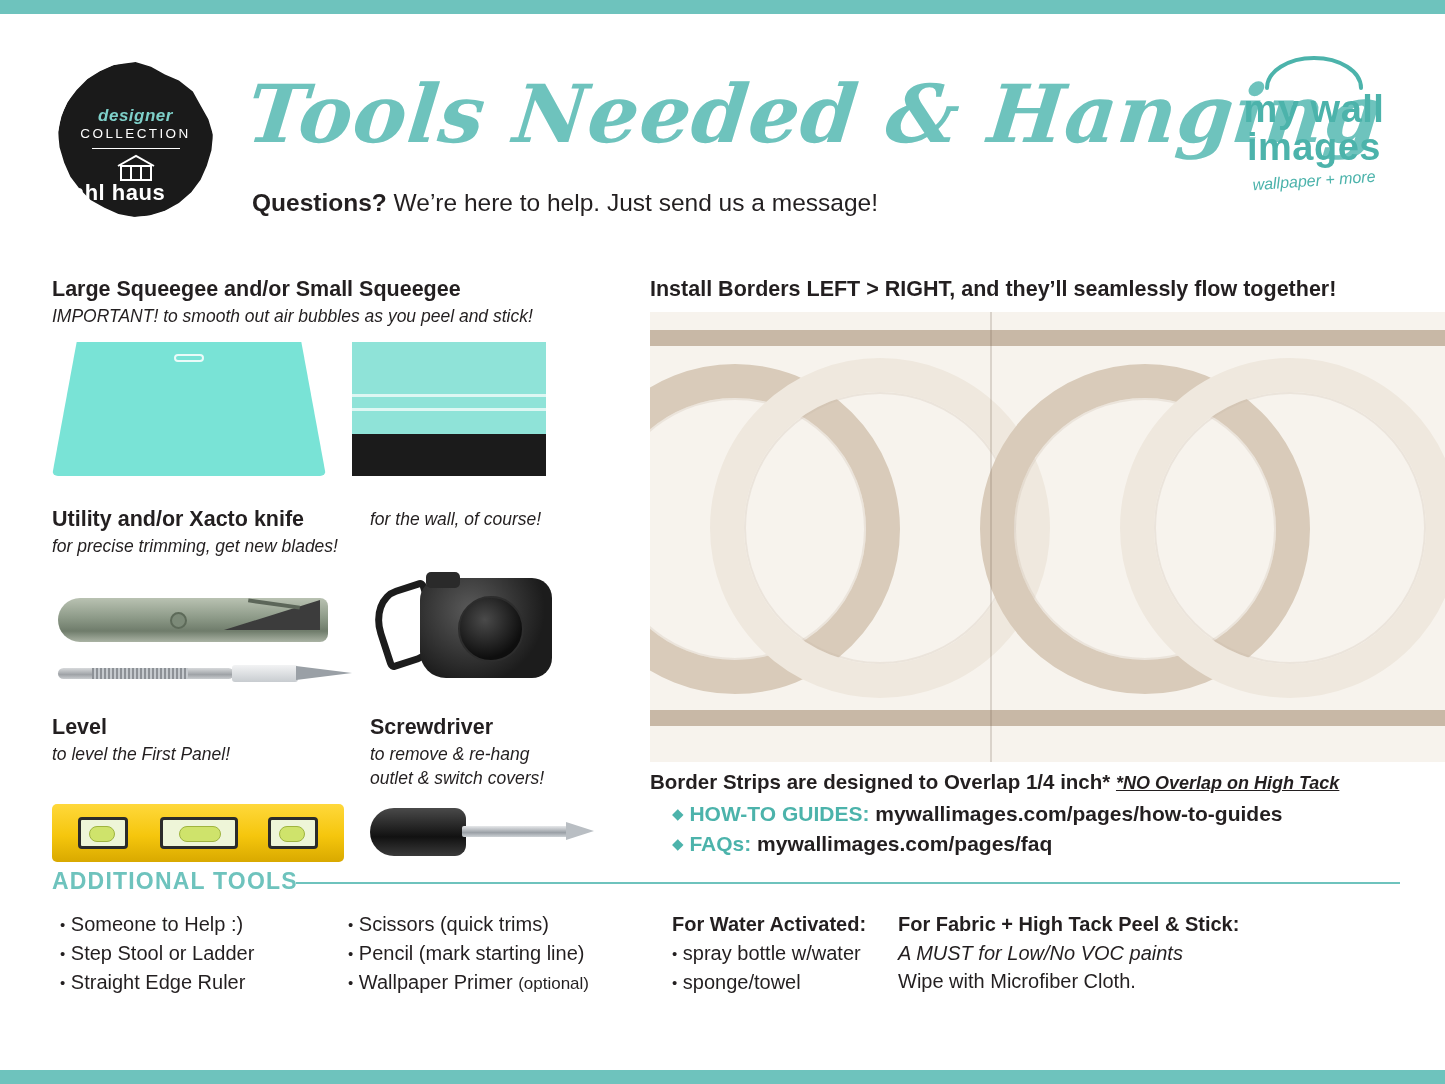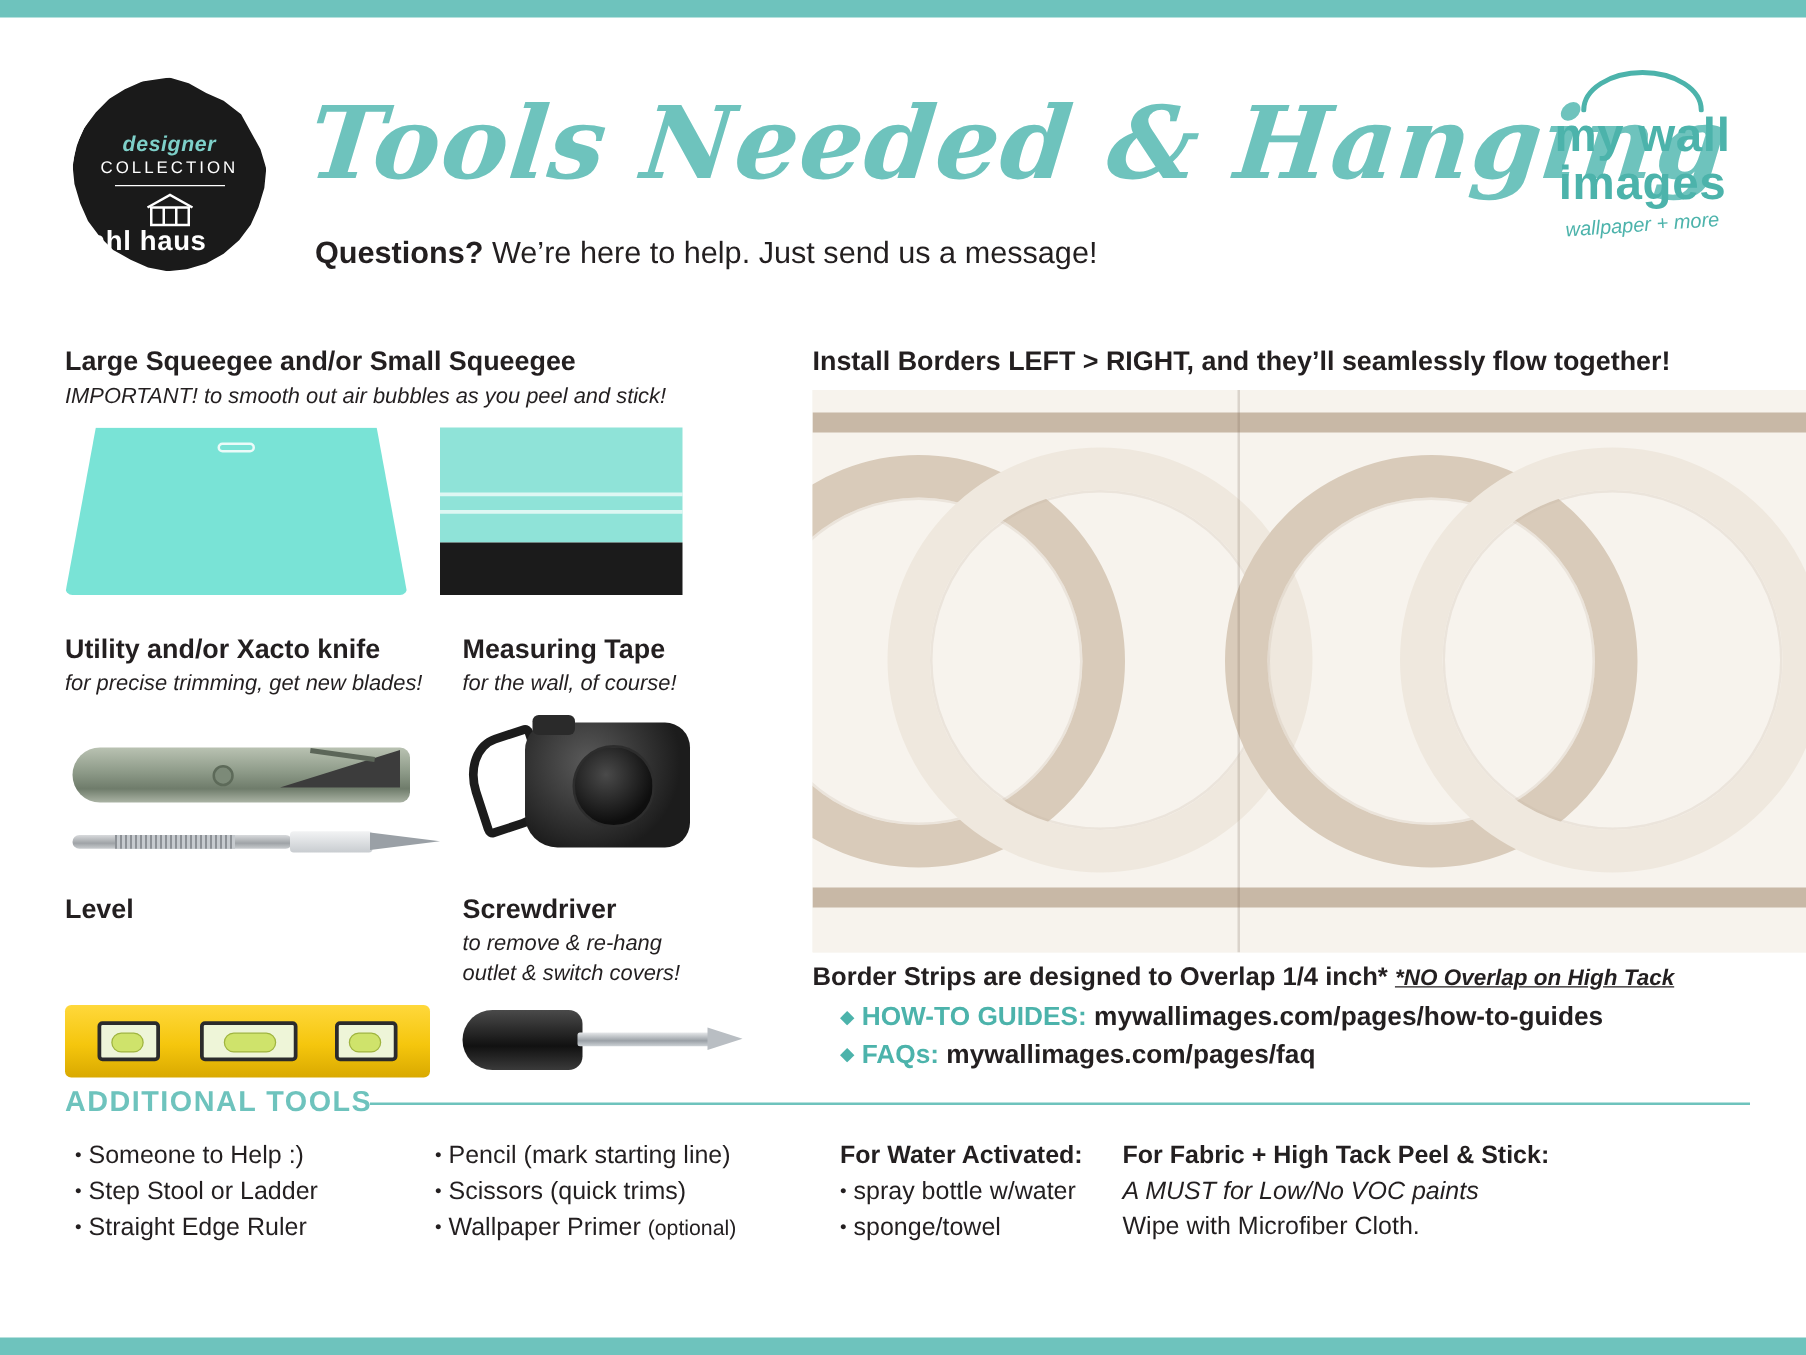--- a/index.html
+++ b/index.html
@@ -364,21 +364,20 @@
       </div>
     </div>
   </div>
 
   <div style="position:relative;height:190px;margin-top:12px;">
     <div style="position:absolute;left:0;top:0;width:320px;">
       <div class="tool-h">Utility and/or Xacto knife</div>
       <div class="tool-s">for precise trimming, get new blades!</div>
     </div>
     <div style="position:absolute;left:318px;top:0;width:250px;">
-      <div class="tool-h">Measuring Tape</div>
       <div class="tool-s">for the wall, of course!</div>
     </div>
     <div style="position:absolute;left:0;top:84px;">
       <div class="knife">
         <div class="hb"></div>
         <div class="blade"></div>
         <div class="slot"></div>
         <div class="screw"></div>
       </div>
       <div class="xacto">
@@ -393,20 +392,21 @@
         <div class="case"></div>
         <div class="lock"></div>
         <div class="dial"></div>
       </div>
     </div>
   </div>
 
   <div style="position:relative;height:160px;margin-top:18px;">
     <div style="position:absolute;left:0;top:0;width:300px;">
       <div class="tool-h">Level</div>
+      <div class="tool-s">to level the First Panel!</div>
     </div>
     <div style="position:absolute;left:318px;top:0;width:250px;">
       <div class="tool-h">Screwdriver</div>
       <div class="tool-s">to remove &amp; re-hang</div>
       <div class="tool-s" style="margin-top:0;">outlet &amp; switch covers!</div>
     </div>
     <div style="position:absolute;left:0;top:90px;">
       <div class="level">
         <div class="body"></div>
         <div class="vial v1">
@@ -467,22 +467,22 @@
 <div class="col c1">
   <ul>
     <li><span class="b">•</span> <span>Someone to Help :)</span></li>
     <li><span class="b">•</span> <span>Step Stool or Ladder</span></li>
     <li><span class="b">•</span> <span>Straight Edge Ruler</span></li>
   </ul>
 </div>
 
 <div class="col c2">
   <ul>
+    <li><span class="b">•</span> <span>Scissors (quick trims)</span></li>
     <li><span class="b">•</span> <span>Pencil (mark starting line)</span></li>
-    <li><span class="b">•</span> <span>Scissors (quick trims)</span></li>
     <li><span class="b">•</span> <span>Wallpaper Primer</span> <span class="small">(optional)</span></li>
   </ul>
 </div>
 
 <div class="col c3">
   <div class="hd">For Water Activated:</div>
   <ul>
     <li><span class="b">•</span> <span>spray bottle w/water</span></li>
     <li><span class="b">•</span> <span>sponge/towel</span></li>
   </ul>

